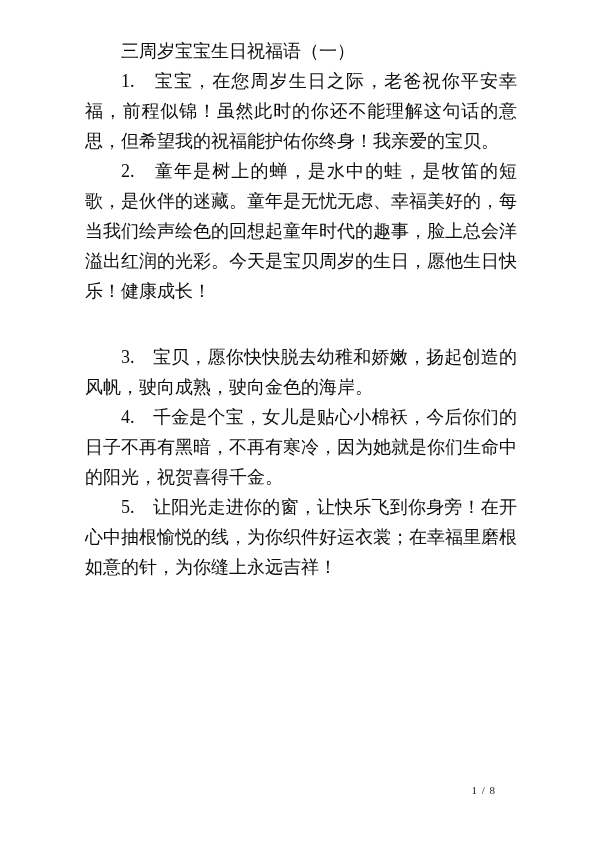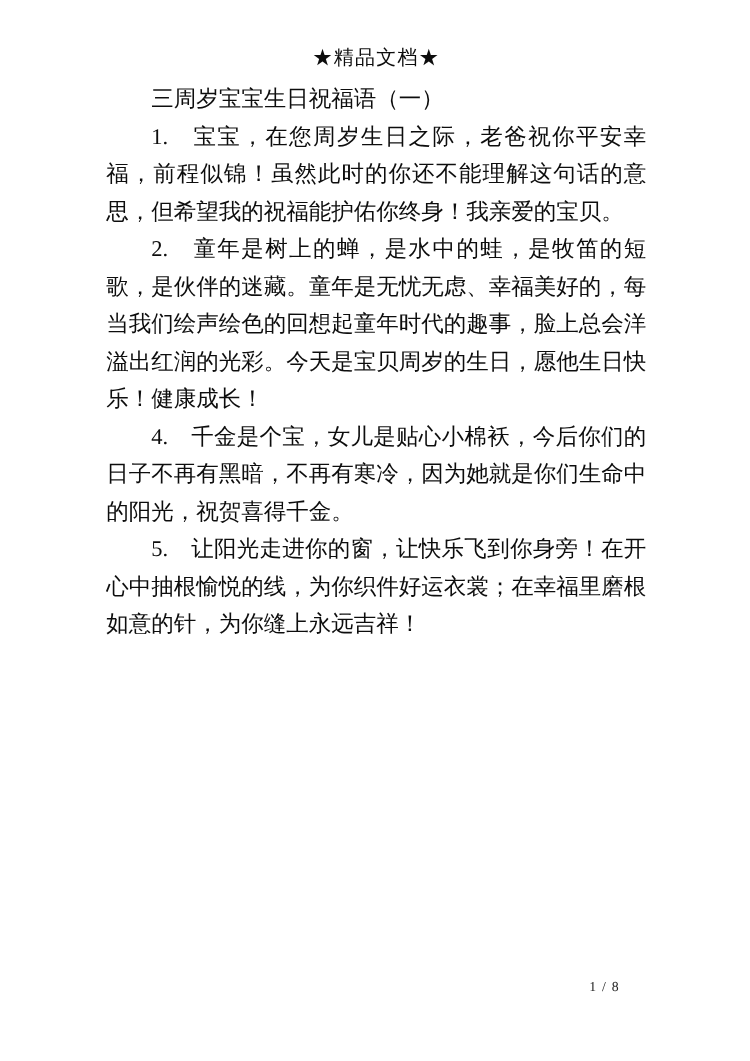--- a/index.html
+++ b/index.html
@@ -52,29 +52,29 @@
     font-size: 11px;
     letter-spacing: 1px;
     color: #222222;
     margin-left: 22px;
   }
 </style>
 </head>
 <body>
 
 <div class="page">
-  <div class="doc-header">★精品文档★</div>
 
 
 
   <p class="para">三周岁宝宝生日祝福语（一）</p>
 
   <p class="para">1.　宝宝，在您周岁生日之际，老爸祝你平安幸福，前程似锦！虽然此时的你还不能理解这句话的意思，但希望我的祝福能护佑你终身！我亲爱的宝贝。</p>
 
   <p class="para">2.　童年是树上的蝉，是水中的蛙，是牧笛的短歌，是伙伴的迷藏。童年是无忧无虑、幸福美好的，每当我们绘声绘色的回想起童年时代的趣事，脸上总会洋溢出红润的光彩。今天是宝贝周岁的生日，愿他生日快乐！健康成长！</p>
 
+  <p class="para gap-before">3.　宝贝，愿你快快脱去幼稚和娇嫩，扬起创造的风帆，驶向成熟，驶向金色的海岸。</p>
 
   <p class="para">4.　千金是个宝，女儿是贴心小棉袄，今后你们的日子不再有黑暗，不再有寒冷，因为她就是你们生命中的阳光，祝贺喜得千金。</p>
 
   <p class="para">5.　让阳光走进你的窗，让快乐飞到你身旁！在开心中抽根愉悦的线，为你织件好运衣裳；在幸福里磨根如意的针，为你缝上永远吉祥！</p>
 
   <div class="page-number">1 / 8</div>
 </div>
 
 </body></html>

